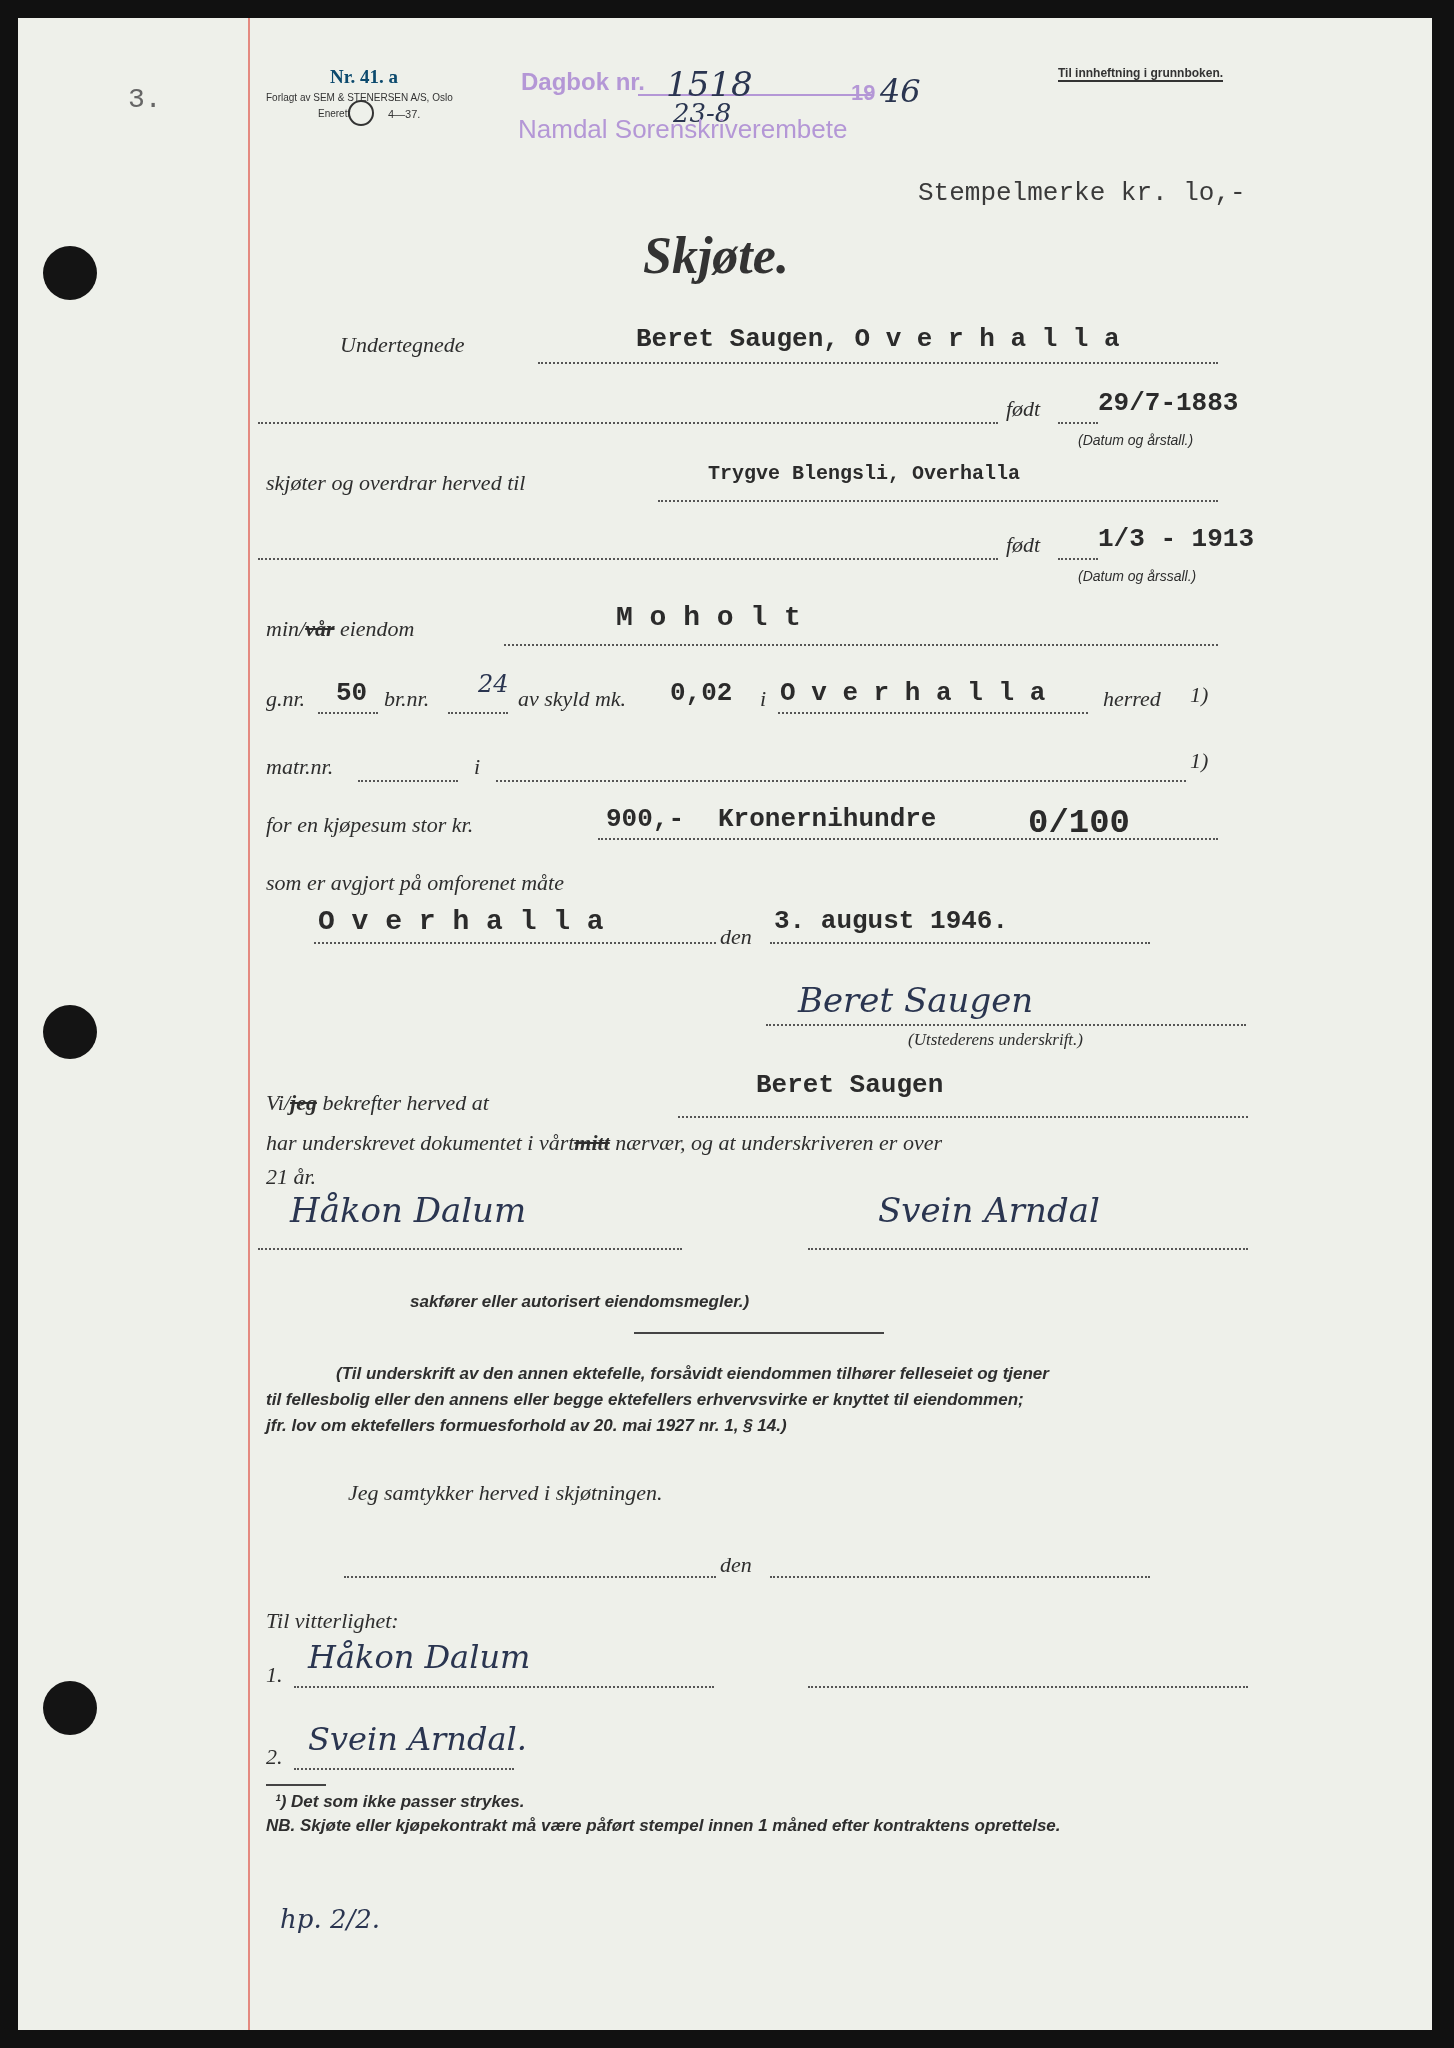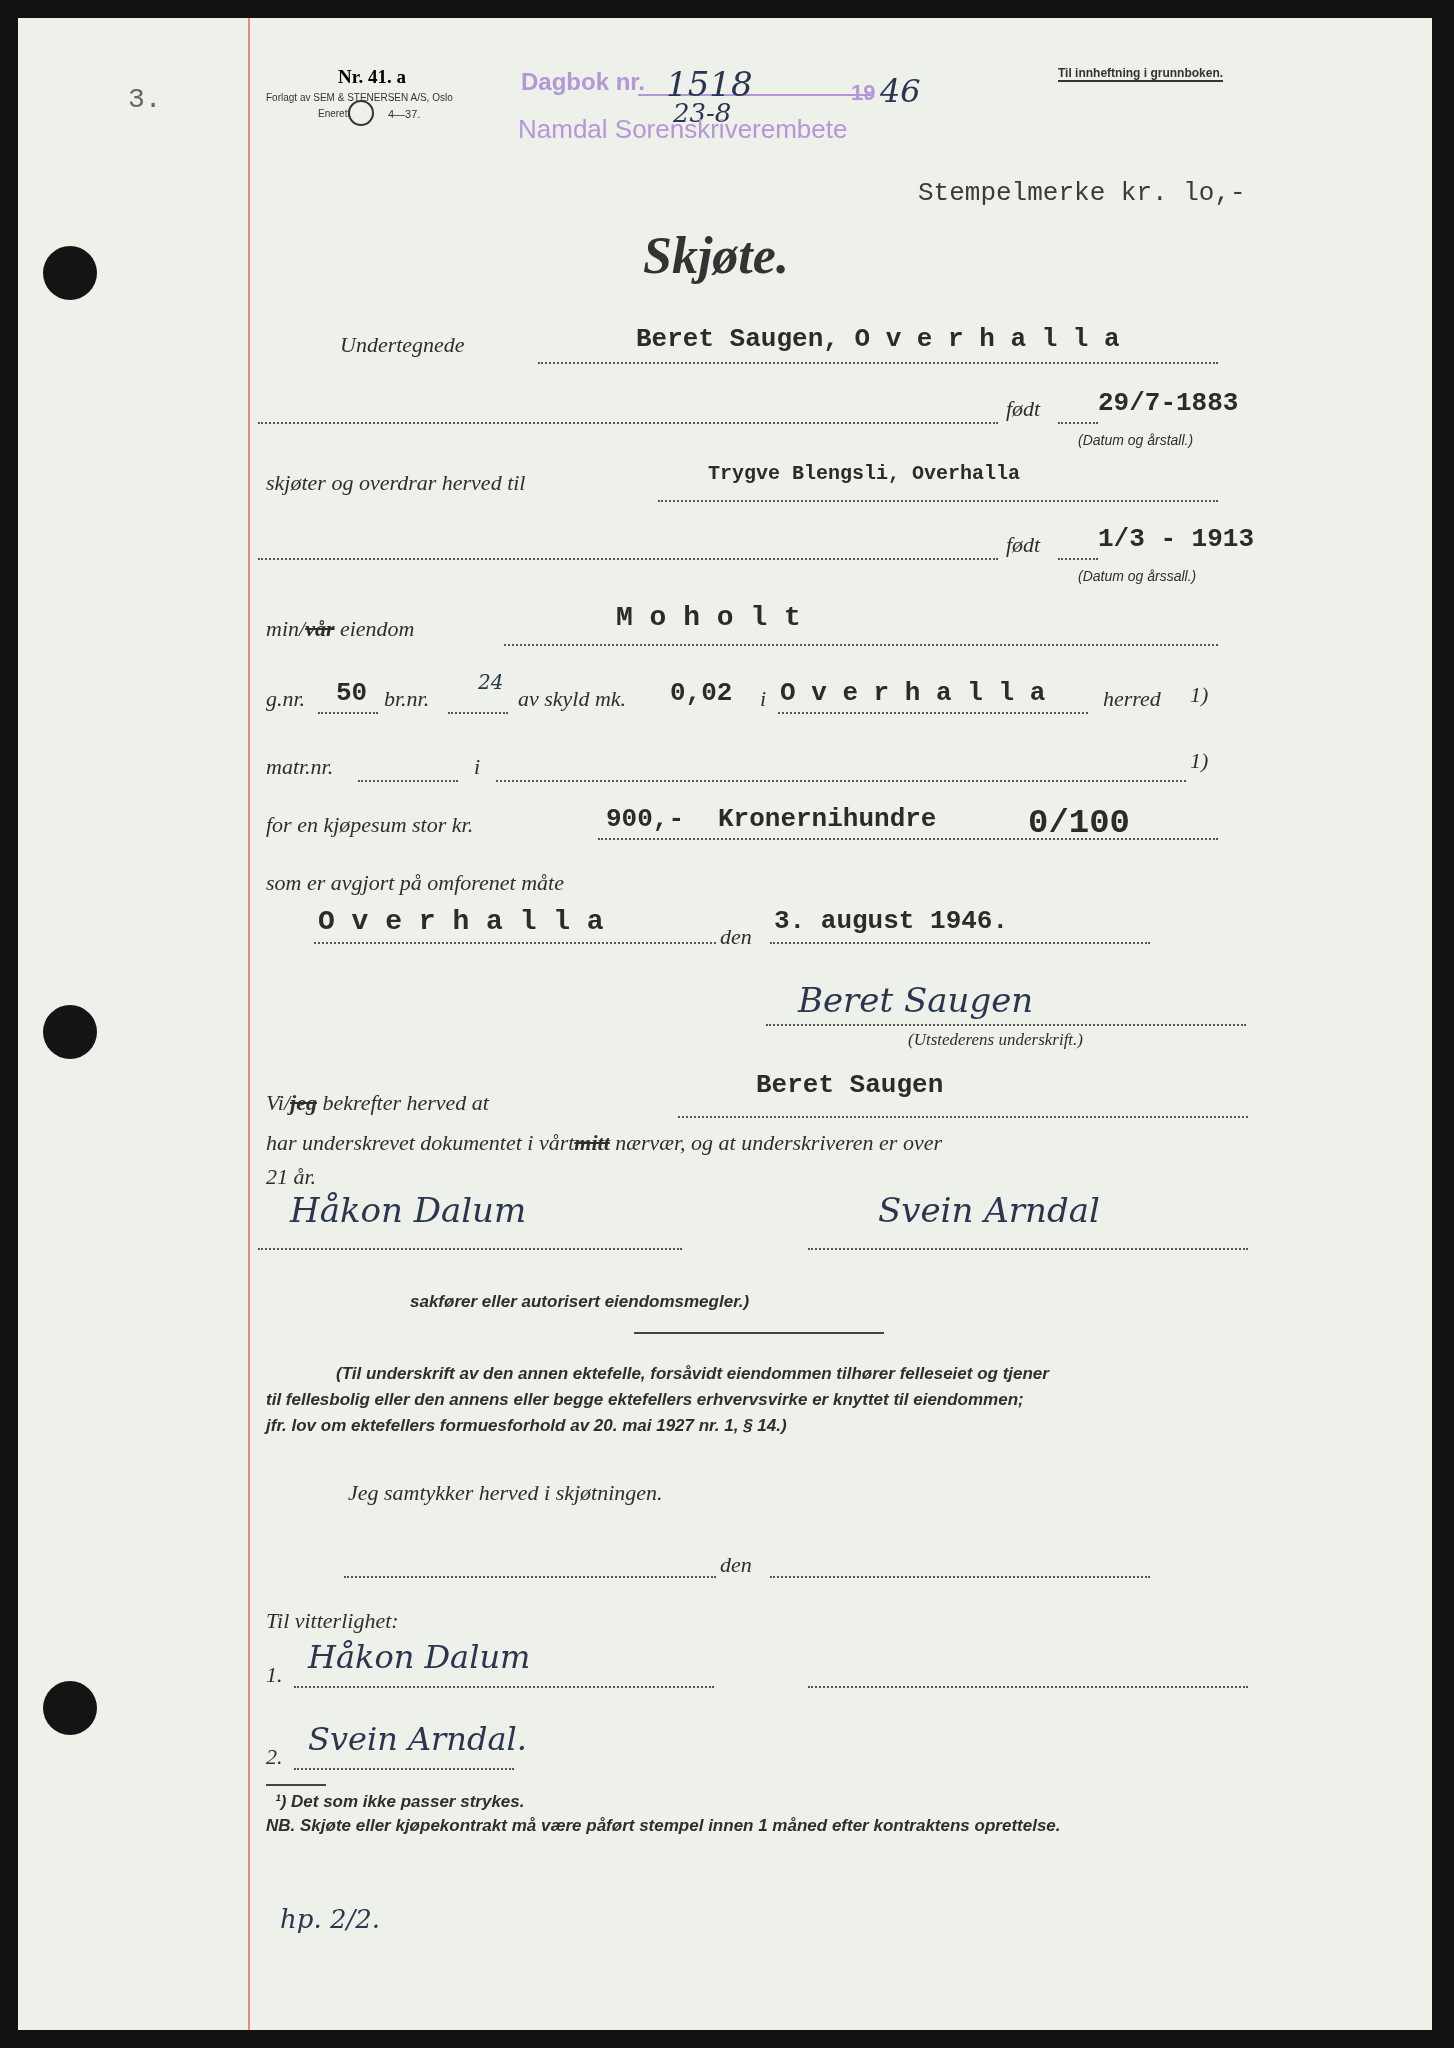--- a/index.html
+++ b/index.html
@@ -22,21 +22,21 @@
 <body>
 
 <div class="paper">
   <div class="margin-line"></div>
   <div class="hole" style="top:228px;"></div>
   <div class="hole" style="top:987px;"></div>
   <div class="hole" style="top:1663px;"></div>
 
   <div class="abs typed-light" style="left:110px; top:66px; font-size:28px; color:#666;">3.</div>
 
-  <div class="abs" style="left:320px; top:48px; font-size:19px; font-weight:bold; color:#000000;">Nr. 41. a</div>
+  <div class="abs" style="left:312px; top:48px; font-size:19px; font-weight:bold; color:#0c4a6e;">Nr. 41. a</div>
   <div class="abs cond" style="left:248px; top:74px; font-size:10px; color:#333;">Forlagt av SEM &amp; STENERSEN A/S, Oslo</div>
   <div class="abs cond" style="left:300px; top:90px; font-size:10px; color:#333;">Enerett</div>
   <div class="abs" style="left:330px; top:82px; width:22px; height:22px; border:2px solid #333; border-radius:50%;"></div>
   <div class="abs cond" style="left:370px; top:90px; font-size:11px; color:#333;">4—37.</div>
   <div class="abs cond" style="left:1040px; top:48px; font-size:12px; font-weight:bold; color:#333; border-bottom:2px solid #333;">Til innheftning i grunnboken.</div>
 
   <div class="abs stamp" style="left:503px; top:50px; font-size:24px;">Dagbok nr.</div>
   <div class="abs" style="left:620px; top:76px; width:234px; border-bottom:2px solid #b497d6;"></div>
   <div class="abs hand" style="left:648px; top:46px; font-size:34px;">1518</div>
   <div class="abs hand" style="left:655px; top:80px; font-size:26px;">23-8</div>
@@ -72,21 +72,21 @@
     <span>min/</span><span style="text-decoration:line-through; font-weight:bold;">vår</span><span> eiendom</span>
   </div>
   <div class="dots" style="left:486px; top:626px; width:714px;"></div>
   <div class="abs typed" style="left:598px; top:584px; font-size:28px;">M o h o l t</div>
 
   <div class="abs it lbl" style="left:248px; top:668px;">g.nr.</div>
   <div class="dots" style="left:300px; top:694px; width:60px;"></div>
   <div class="abs typed" style="left:318px; top:660px; font-size:26px;">50</div>
   <div class="abs it lbl" style="left:366px; top:668px;">br.nr.</div>
   <div class="dots" style="left:430px; top:694px; width:60px;"></div>
-  <div class="abs hand" style="left:460px; top:652px; font-size:20px;">24</div>
+  <div class="abs hand" style="left:460px; top:652px; font-size:24px;">24</div>
   <div class="abs it lbl" style="left:500px; top:668px;">av skyld mk.</div>
   <div class="abs typed" style="left:652px; top:660px; font-size:26px;">0,02</div>
   <div class="abs it lbl" style="left:742px; top:668px;">i</div>
   <div class="dots" style="left:760px; top:694px; width:310px;"></div>
   <div class="abs typed" style="left:762px; top:660px; font-size:26px;">O v e r h a l l a</div>
   <div class="abs it lbl" style="left:1085px; top:668px;">herred</div>
   <div class="abs it" style="left:1172px; top:664px; font-size:22px;">1)</div>
 
   <div class="abs it lbl" style="left:248px; top:736px;">matr.nr.</div>
   <div class="dots" style="left:340px; top:762px; width:100px;"></div>

